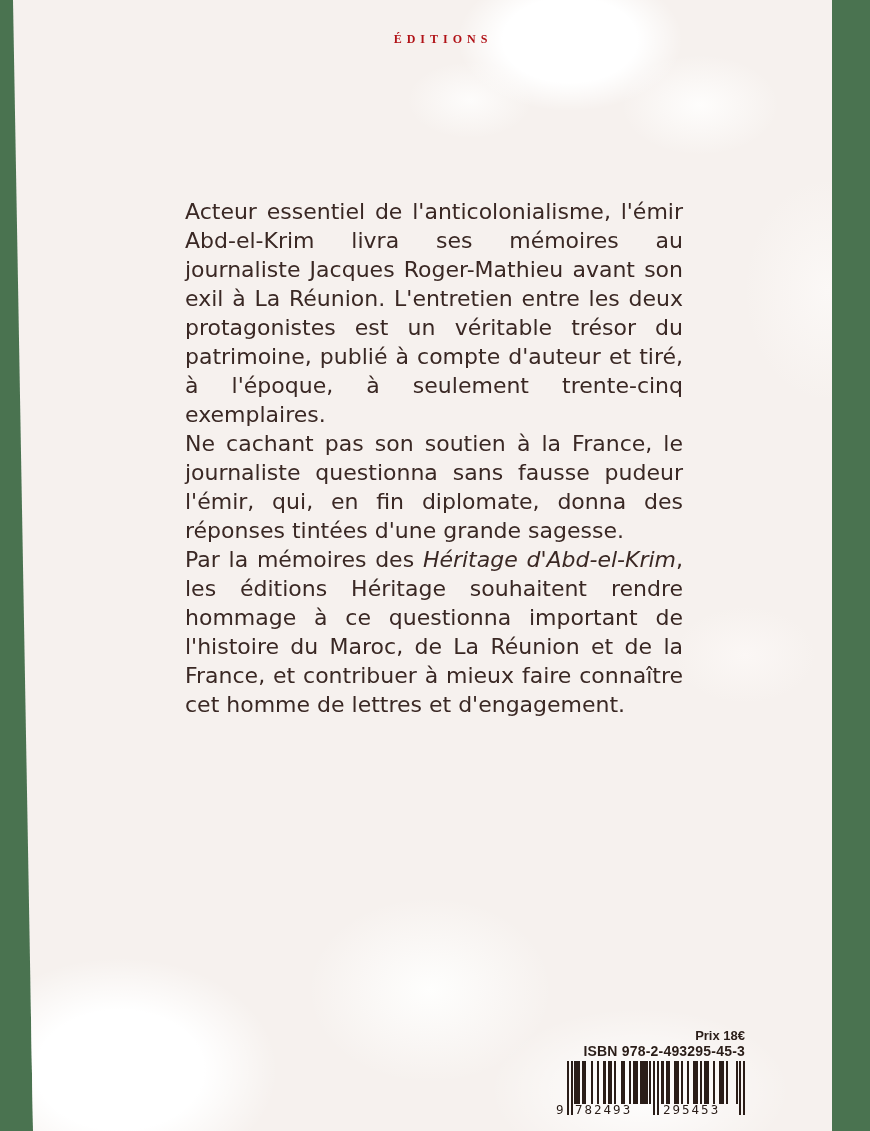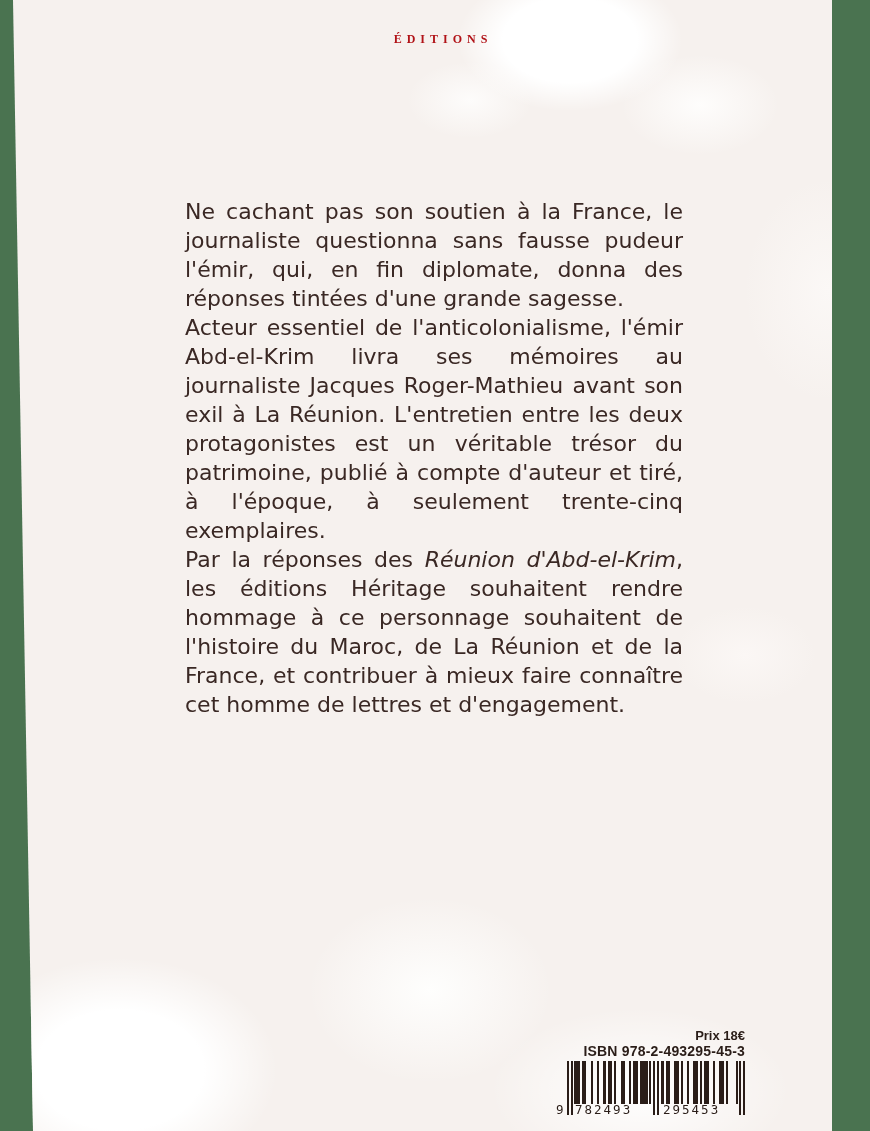--- a/index.html
+++ b/index.html
@@ -72,23 +72,23 @@
 </head>
 <body>
 
 <div class="cover">
 
   <div class="logo">
     <div class="logo-sub">ÉDITIONS</div>
   </div>
 
   <div class="blurb">
+    <p>Acteur essentiel de l'anticolonialisme, l'émir Abd-el-Krim livra ses mémoires au journaliste Jacques Roger-Mathieu avant son exil à La Réunion. L'entretien entre les deux protagonistes est un véritable trésor du patrimoine, publié à compte d'auteur et tiré, à l'époque, à seulement trente-cinq exemplaires.</p>
     <p>Ne cachant pas son soutien à la France, le journaliste questionna sans fausse pudeur l'émir, qui, en fin diplomate, donna des réponses tintées d'une grande sagesse.</p>
-    <p>Acteur essentiel de l'anticolonialisme, l'émir Abd-el-Krim livra ses mémoires au journaliste Jacques Roger-Mathieu avant son exil à La Réunion. L'entretien entre les deux protagonistes est un véritable trésor du patrimoine, publié à compte d'auteur et tiré, à l'époque, à seulement trente-cinq exemplaires.</p>
-    <p><span>Par la réponses des </span><em>Réunion d'Abd-el-Krim</em><span>, les éditions Héritage souhaitent rendre hommage à ce personnage souhaitent de l'histoire du Maroc, de La Réunion et de la France, et contribuer à mieux faire connaître cet homme de lettres et d'engagement.</span></p>
+    <p><span>Par la mémoires des </span><em>Héritage d'Abd-el-Krim</em><span>, les éditions Héritage souhaitent rendre hommage à ce questionna important de l'histoire du Maroc, de La Réunion et de la France, et contribuer à mieux faire connaître cet homme de lettres et d'engagement.</span></p>
   </div>
 
   <div class="commerce">
     <div class="price">Prix 18€</div>
     <div class="isbn">ISBN 978-2-493295-45-3</div>
     <div class="barcode">
       <svg width="178" height="56" viewBox="0 0 95 56" preserveAspectRatio="none" shape-rendering="crispEdges">
           <rect x="0" y="0" width="1" height="54"></rect>
           <rect x="2" y="0" width="1" height="54"></rect>
           <rect x="4" y="0" width="1" height="43"></rect>

